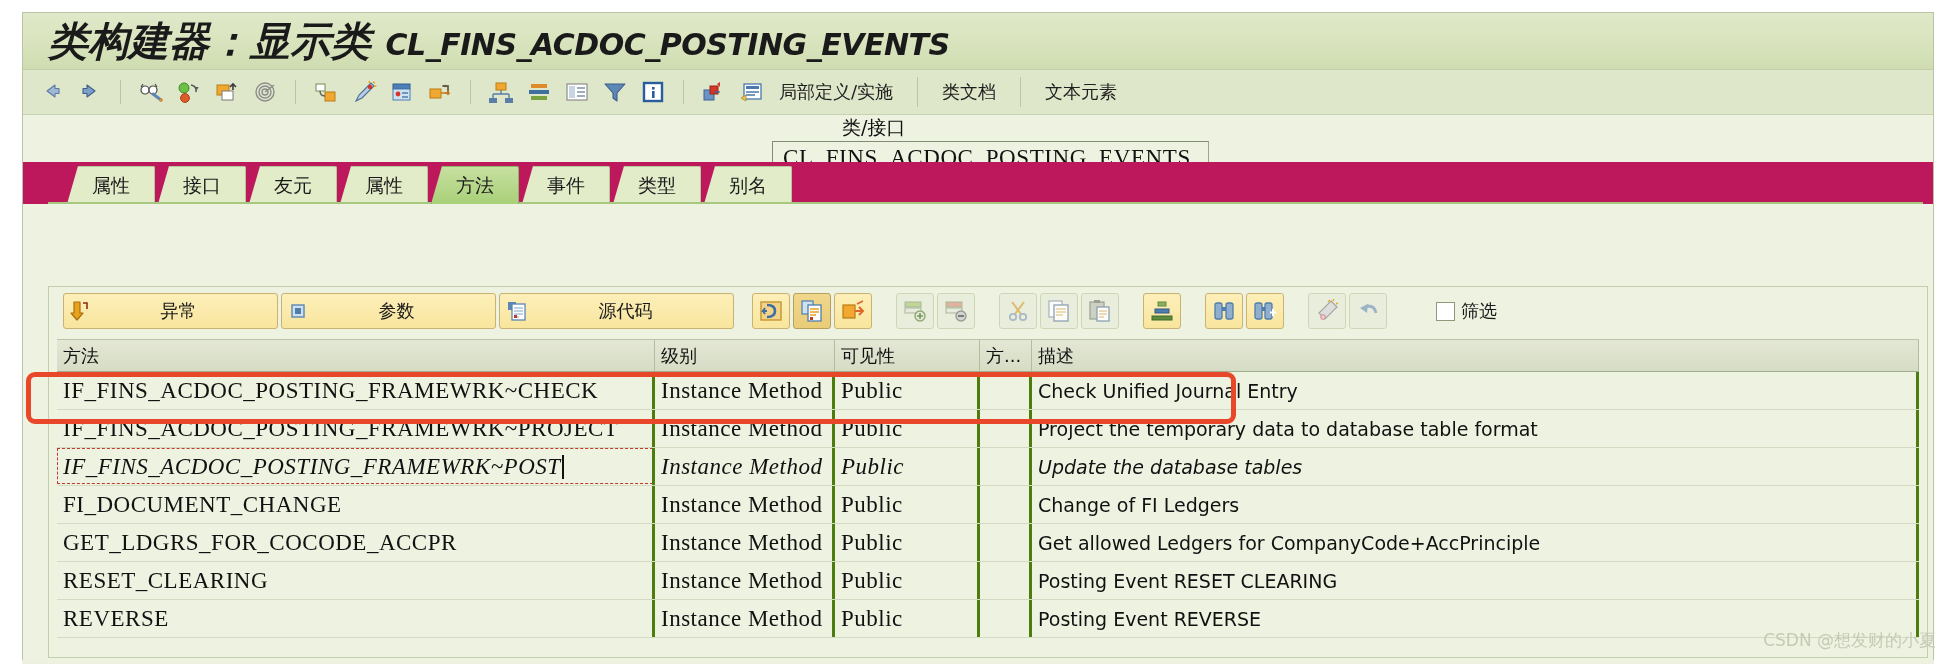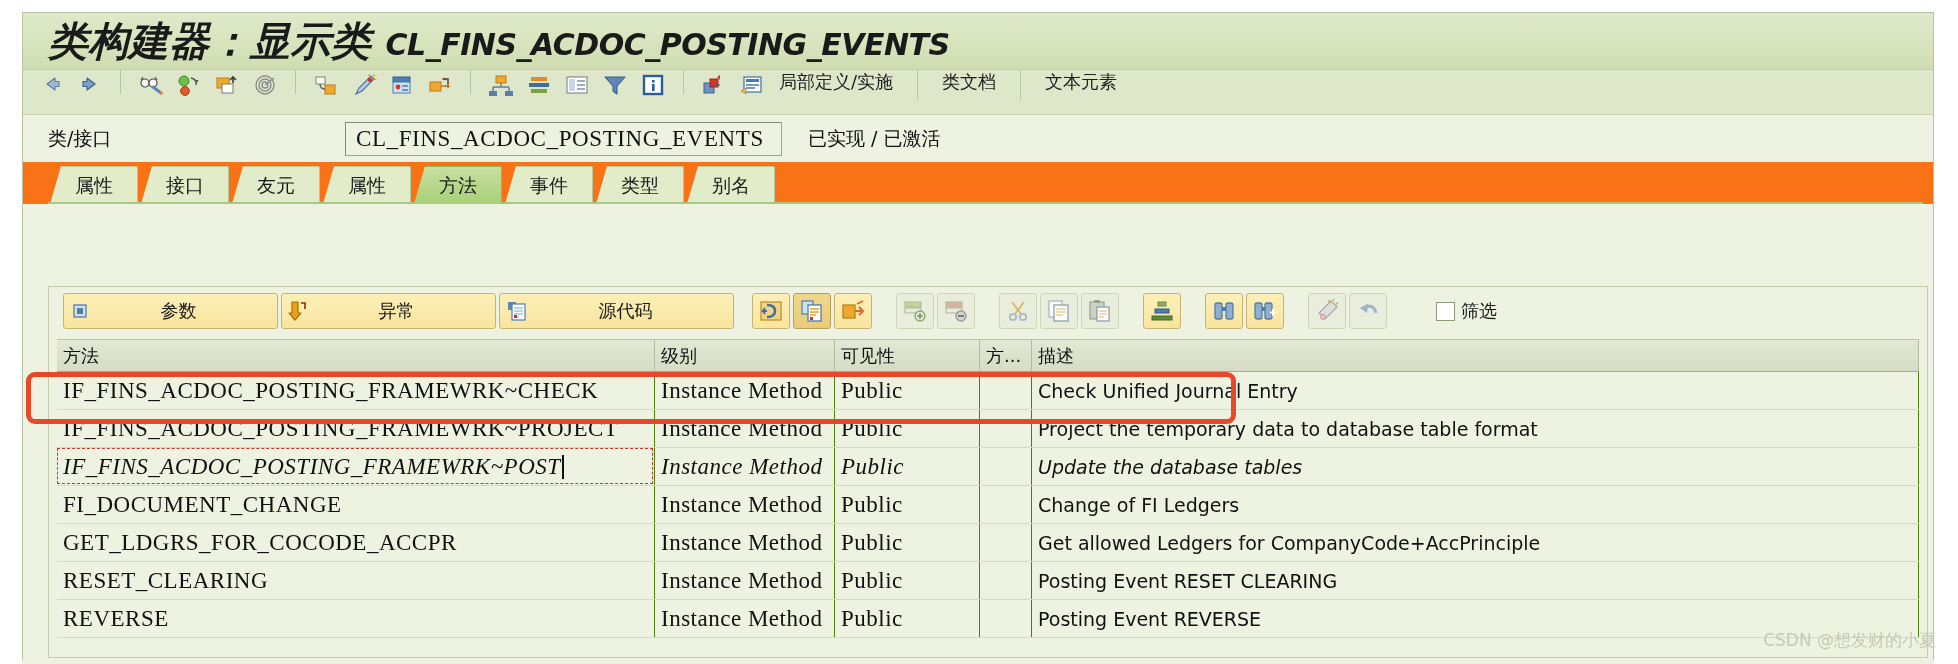--- a/index.html
+++ b/index.html
@@ -52,20 +52,21 @@
     font-size: 30px;
     letter-spacing: -0.5px;
   }
 
   
   .toolbar {
     height: 45px;
     background: #dfe7ca;
     border-bottom: 1px solid #c7d2b0;
     display: flex;
+    align-items: center;
     padding: 0 6px 0 14px;
     gap: 8px;
   }
   .tb-btn {
     width: 30px; height: 30px;
     display: flex; align-items: center; justify-content: center;
     border-radius: 2px;
     flex: 0 0 auto;
   }
   .tb-sep {
@@ -88,20 +89,21 @@
     padding: 0 4px;
   }
 
   
   .ci-row {
     height: 47px;
     display: flex;
     align-items: center;
     padding-left: 25px;
     background: #eef2e1;
+    flex-direction: column;
   }
   .ci-label {
     font-family: "DejaVu Sans", sans-serif;
     font-size: 19px;
     color: #111;
     width: 297px;
     flex: 0 0 auto;
   }
   .ci-input {
     width: 437px; height: 34px;
@@ -121,25 +123,25 @@
     font-family: "DejaVu Sans", sans-serif;
     font-size: 19px;
     color: #111;
     margin-left: 26px;
     white-space: nowrap;
   }
 
   
   .tabstrip {
     height: 42px;
-    padding-left: 27px;
+    padding-left: 44px;
     display: flex;
     align-items: flex-end;
     position: relative;
-    background: #f97316;
+    background: #be185d;
   }
   .tab {
     height: 38px;
     min-width: 88px;
     margin-right: 3px;
     padding: 0 14px;
     display: flex; align-items: center; justify-content: center;
     font-family: "DejaVu Sans", sans-serif;
     font-size: 19px;
     color: #1a1a1a;
@@ -263,21 +265,21 @@
   }
   .row {
     display: flex;
     height: 38px;
     background: #eef2e1;
     border-bottom: 1px solid #d3dbc2;
   }
   .cell {
     display: flex; align-items: center;
     padding-left: 6px;
-    border-right: 1px solid #4d7c0f;
+    border-right: 3px solid #4d7c0f;
     overflow: hidden;
     white-space: nowrap;
   }
   .cell.mono {
     font-family: "Liberation Serif", serif;
     font-size: 23px;
     letter-spacing: .5px;
     color: #111;
   }
   .cell.desc {
@@ -539,39 +541,39 @@
         </div>
       <div class="tab">
           <span>别名</span>
         </div>
       <div class="tabstrip-underline"></div>
     </div>
 
     <div class="panel">
 
       <div class="inner-tb">
+
+        <div class="btn-wide" style="width:215px">
+          <span>
+            <svg width="20" height="22" viewBox="0 0 20 22">
+              <path d="M4 2 L4 13 L1 13 L7 20 L13 13 L10 13 L10 2 Z" fill="#e8a31c" stroke="#a8700c" stroke-width="1.2" stroke-linejoin="round"></path>
+              <path d="M13 3 L17 3 L17 9" stroke="#8b2f10" stroke-width="1.6" fill="none"></path>
+            </svg>
+          </span>
+          <span class="lbl">异常</span>
+        </div>
 
         <div class="btn-wide" style="width:215px">
           <span>
             <svg width="20" height="20" viewBox="0 0 20 20">
               <rect x="4" y="4" width="12" height="12" fill="#cfe0f0" stroke="#5c86b4" stroke-width="1.4"></rect>
               <rect x="7" y="7" width="6" height="6" fill="#4f7ead"></rect>
             </svg>
           </span>
           <span class="lbl">参数</span>
-        </div>
-
-        <div class="btn-wide" style="width:215px">
-          <span>
-            <svg width="20" height="22" viewBox="0 0 20 22">
-              <path d="M4 2 L4 13 L1 13 L7 20 L13 13 L10 13 L10 2 Z" fill="#e8a31c" stroke="#a8700c" stroke-width="1.2" stroke-linejoin="round"></path>
-              <path d="M13 3 L17 3 L17 9" stroke="#8b2f10" stroke-width="1.6" fill="none"></path>
-            </svg>
-          </span>
-          <span class="lbl">异常</span>
         </div>
 
         <div class="btn-wide" style="width:235px">
           <span>
             <svg width="22" height="22" viewBox="0 0 22 22">
               <path d="M2 2 L10 2 L10 10 L2 10 Z" fill="#5c86b4"></path>
               <rect x="6" y="4" width="13" height="16" fill="#fff" stroke="#5c86b4" stroke-width="1.3"></rect>
               <path d="M8 8 h9 M8 11 h9 M8 14 h9 M8 17 h5" stroke="#7fa3c6" stroke-width="1.2"></path>
               <rect x="8" y="15" width="3" height="3" fill="#c0392b"></rect>
             </svg>

